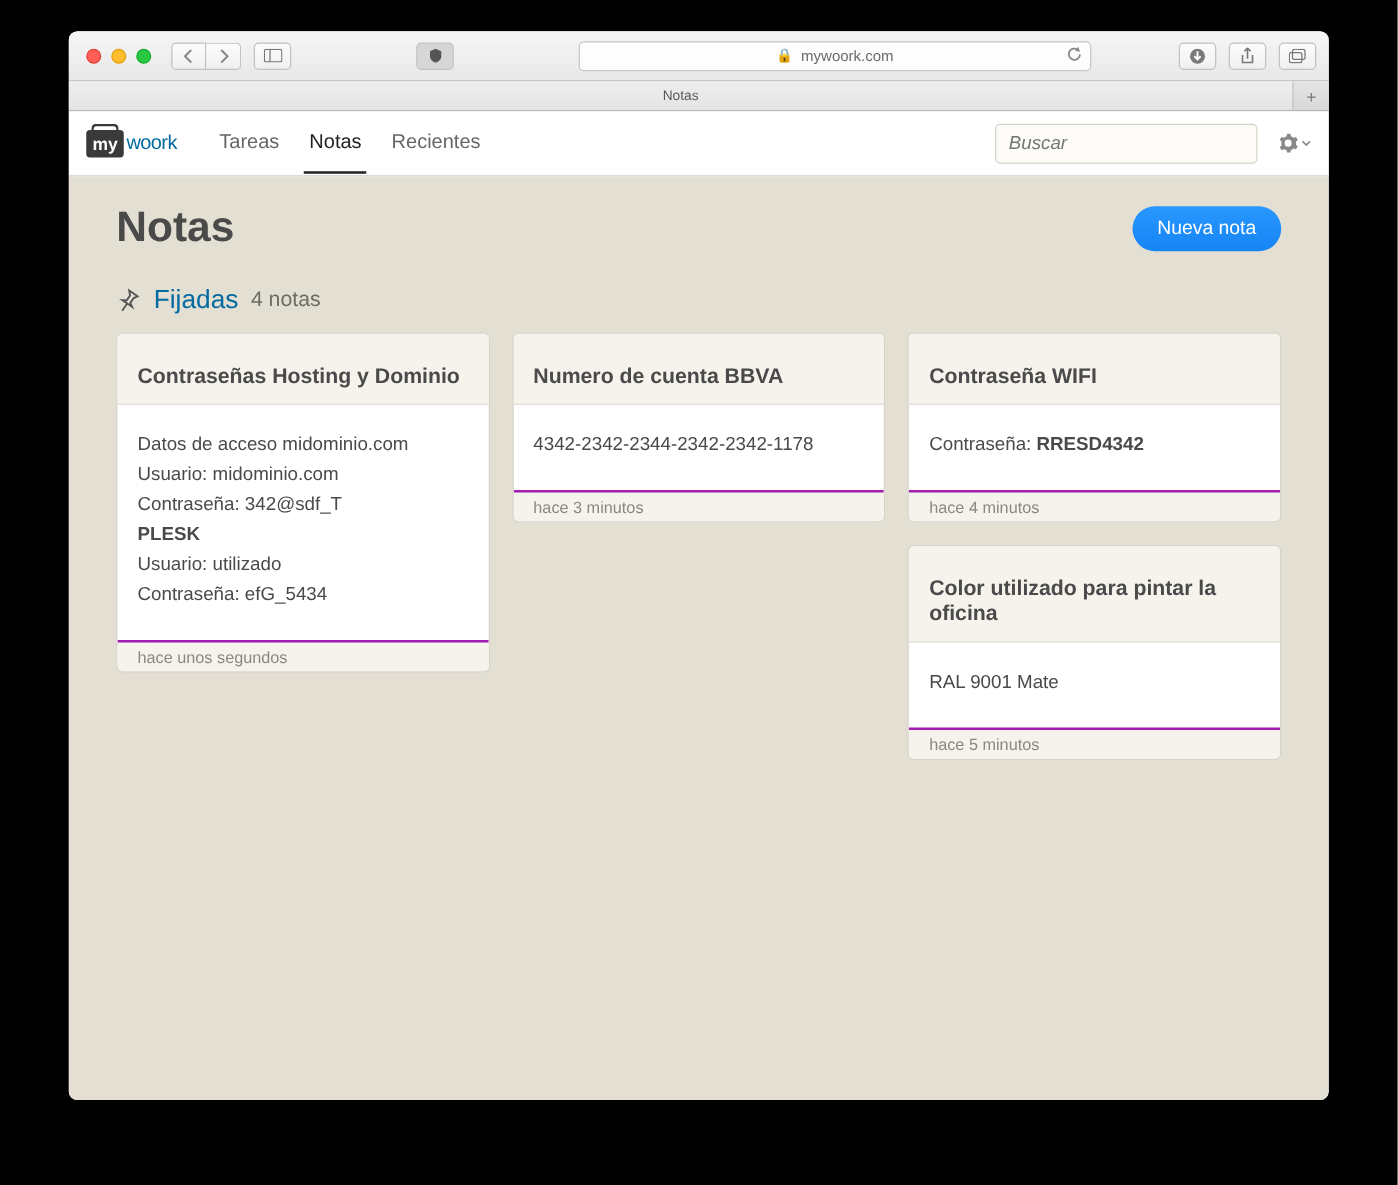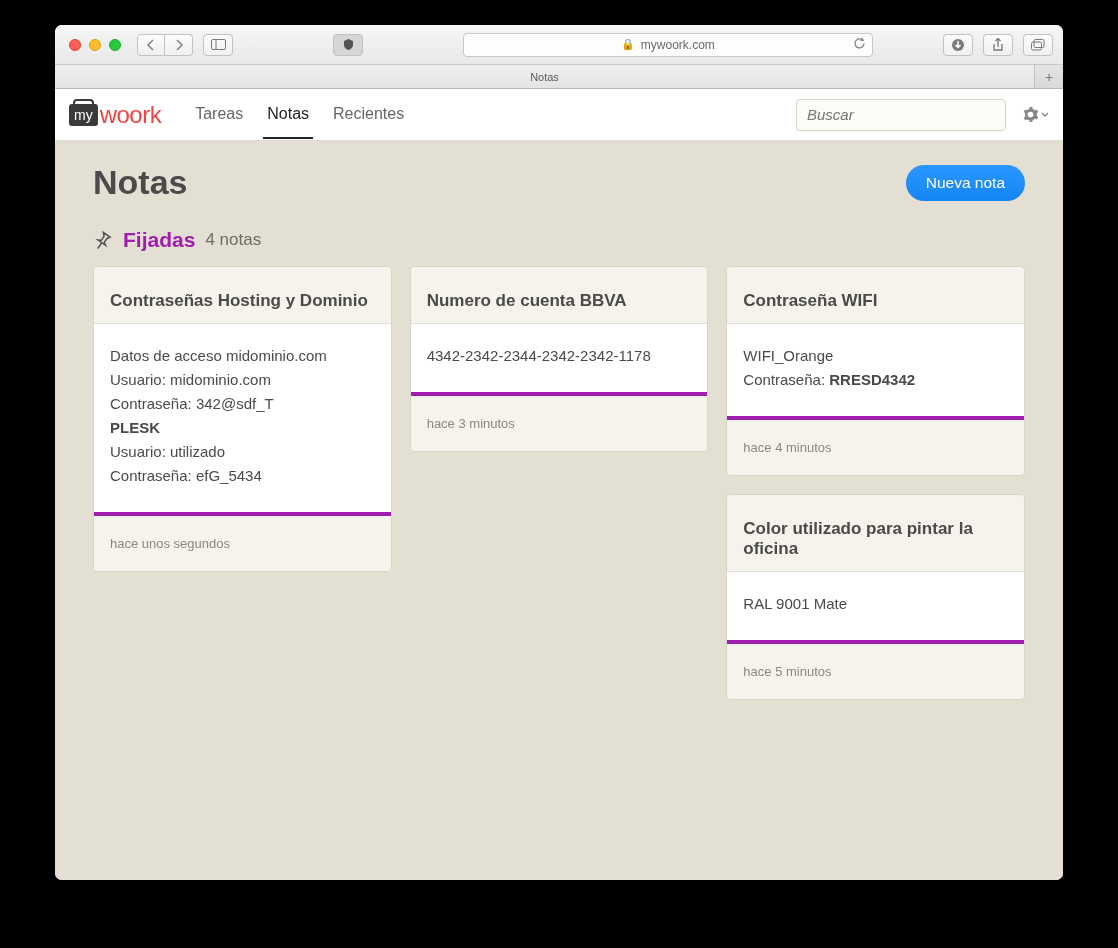--- a/index.html
+++ b/index.html
@@ -115,37 +115,37 @@
     align-items: center;
     padding: 0 14px;
   }
   .logo {
     display: flex; align-items: center; gap: 0px;
     margin-right: 30px;
   }
   .logo-badge {
     background: #3a3a3a;
     color: #fff;
-    font-weight: 400;
+    font-weight: 700;
     padding: 3px 5px;
     border-radius: 3px;
     font-size: 14px;
     position: relative;
   }
   .logo-badge::before {
     content:"";
     position:absolute;
     top:-5px; left:4px; right:4px;
     height:4px;
     border:2px solid #3a3a3a;
     border-bottom:none;
     border-radius: 4px 4px 0 0;
   }
   .logo-text {
-    font-size: 24px; font-weight: 400; color: #ef4444; letter-spacing: -0.5px;
+    font-size: 16px; font-weight: 400; color: #0369a1; letter-spacing: -0.5px;
     margin-left:2px;
   }
   .nav {
     display: flex; gap: 16px;
   }
   .nav-item {
     font-size: 16px; color: #666; padding: 14px 4px;
     cursor: pointer;
   }
   .nav-item.active {
@@ -190,21 +190,21 @@
     font-size: 15.5px;
     font-weight: 500;
     cursor: pointer;
   }
   .section-head {
     display: flex; align-items: center; gap: 10px;
     margin-bottom: 14px;
   }
   .section-head svg { color:#555; }
   .section-title {
-    font-size: 21px; font-weight: 700; color: #a21caf;
+    font-size: 21px; font-weight: 400; color: #0369a1;
   }
   .section-count {
     font-size: 17px; color: #6e6b62; font-weight:400;
   }
   .grid {
     display: grid;
     grid-template-columns: repeat(3, 1fr);
     gap: 18px;
     align-items: start;
   }
@@ -224,23 +224,23 @@
   }
   .card-body {
     padding: 20px 16px 24px;
     font-size: 15px;
     color: #4a4a4a;
     line-height: 1.6;
   }
   .card-body .content-line { white-space: pre-wrap; }
   .card-body strong { font-weight:700; }
   .card-foot {
-    padding: 20px 16px;
+    padding: 4px 16px;
     background: #f5f3ec;
-    border-top: 4px solid #a21caf;
+    border-top: 2px solid #a21caf;
     font-size: 13px;
     color: #8a887f;
   }
   .section-head.recent { margin-top: 22px; }
   .lock-icon { font-size:11px; }
 </style>
 </head>
 <body>
 
 <div class="safari-window">
@@ -377,21 +377,20 @@
                 <div class="content-line">4342-2342-2344-2342-2342-1178</div>
               </div>
             <div class="card-foot">hace 3 minutos</div>
           </div>
         </div>
 
         <div class="col">
           <div class="card">
             <div class="card-title">Contraseña WIFI</div>
             <div class="card-body">
-                <div class="content-line">WIFI_Orange</div>
                 <div class="content-line">Contraseña: <strong>RRESD4342</strong></div>
               </div>
             <div class="card-foot">hace 4 minutos</div>
           </div>
           <div class="card">
             <div class="card-title">Color utilizado para pintar la oficina</div>
             <div class="card-body">
                 <div class="content-line">RAL 9001 Mate</div>
               </div>
             <div class="card-foot">hace 5 minutos</div>

